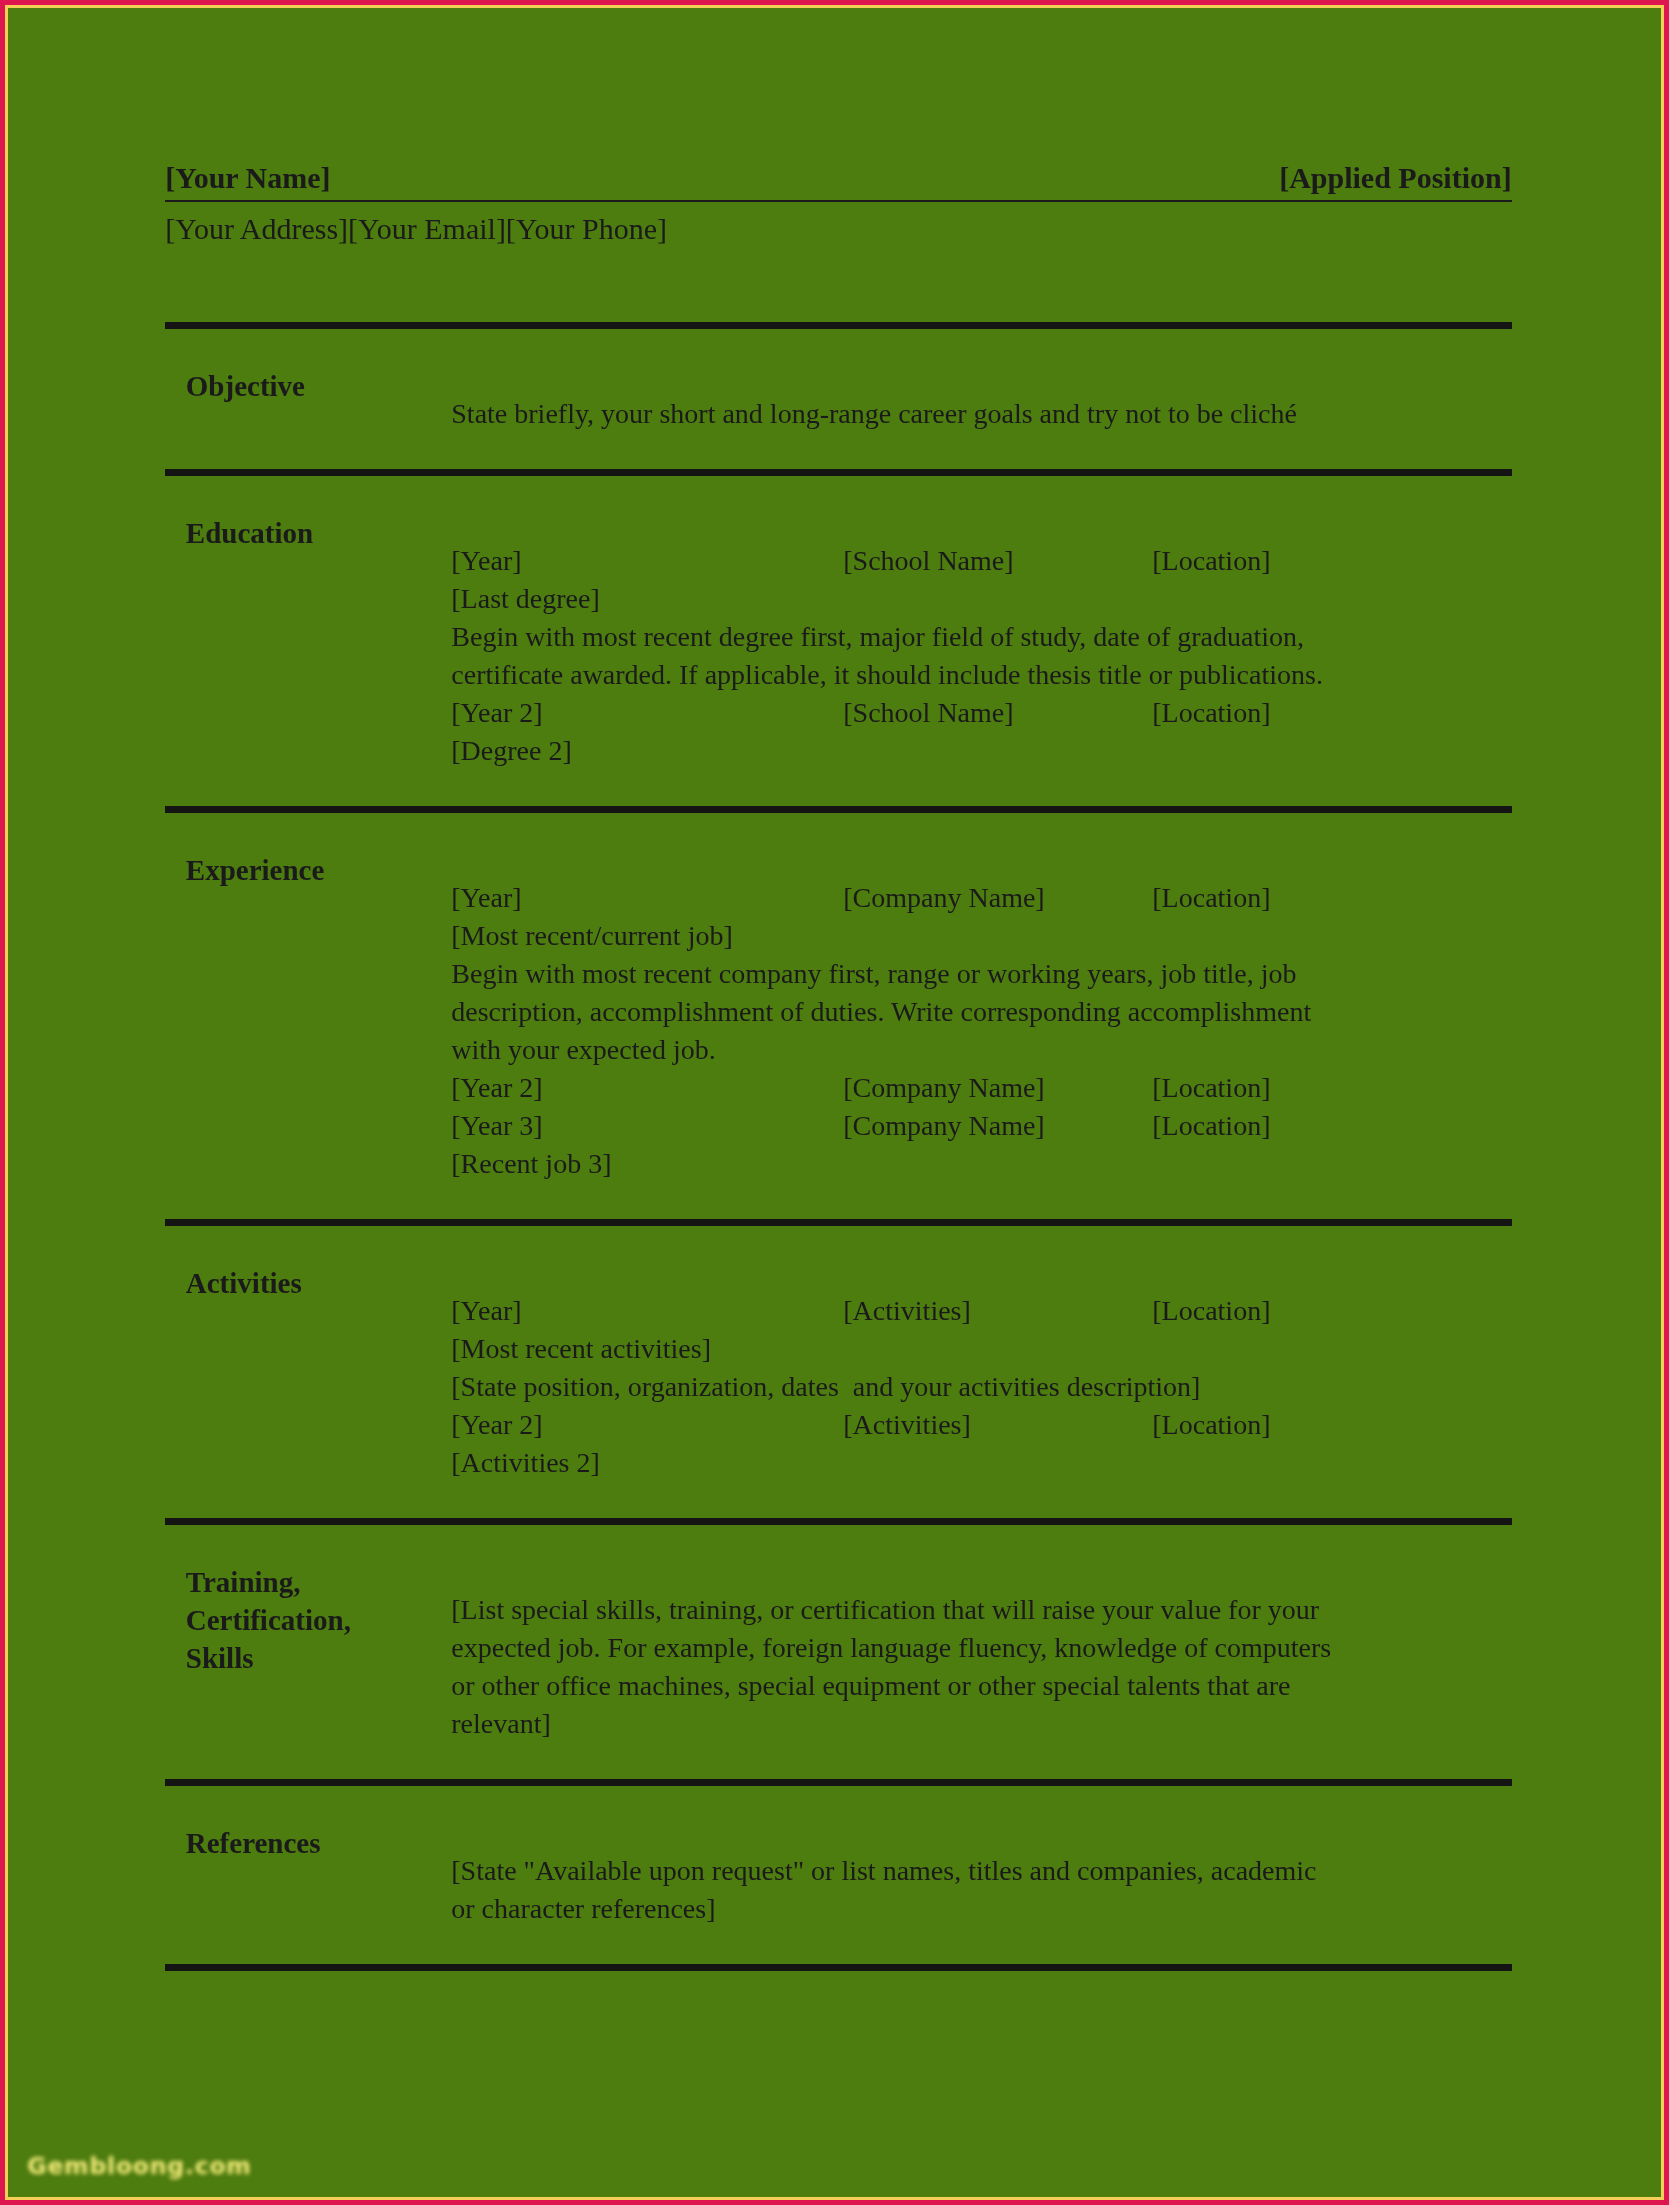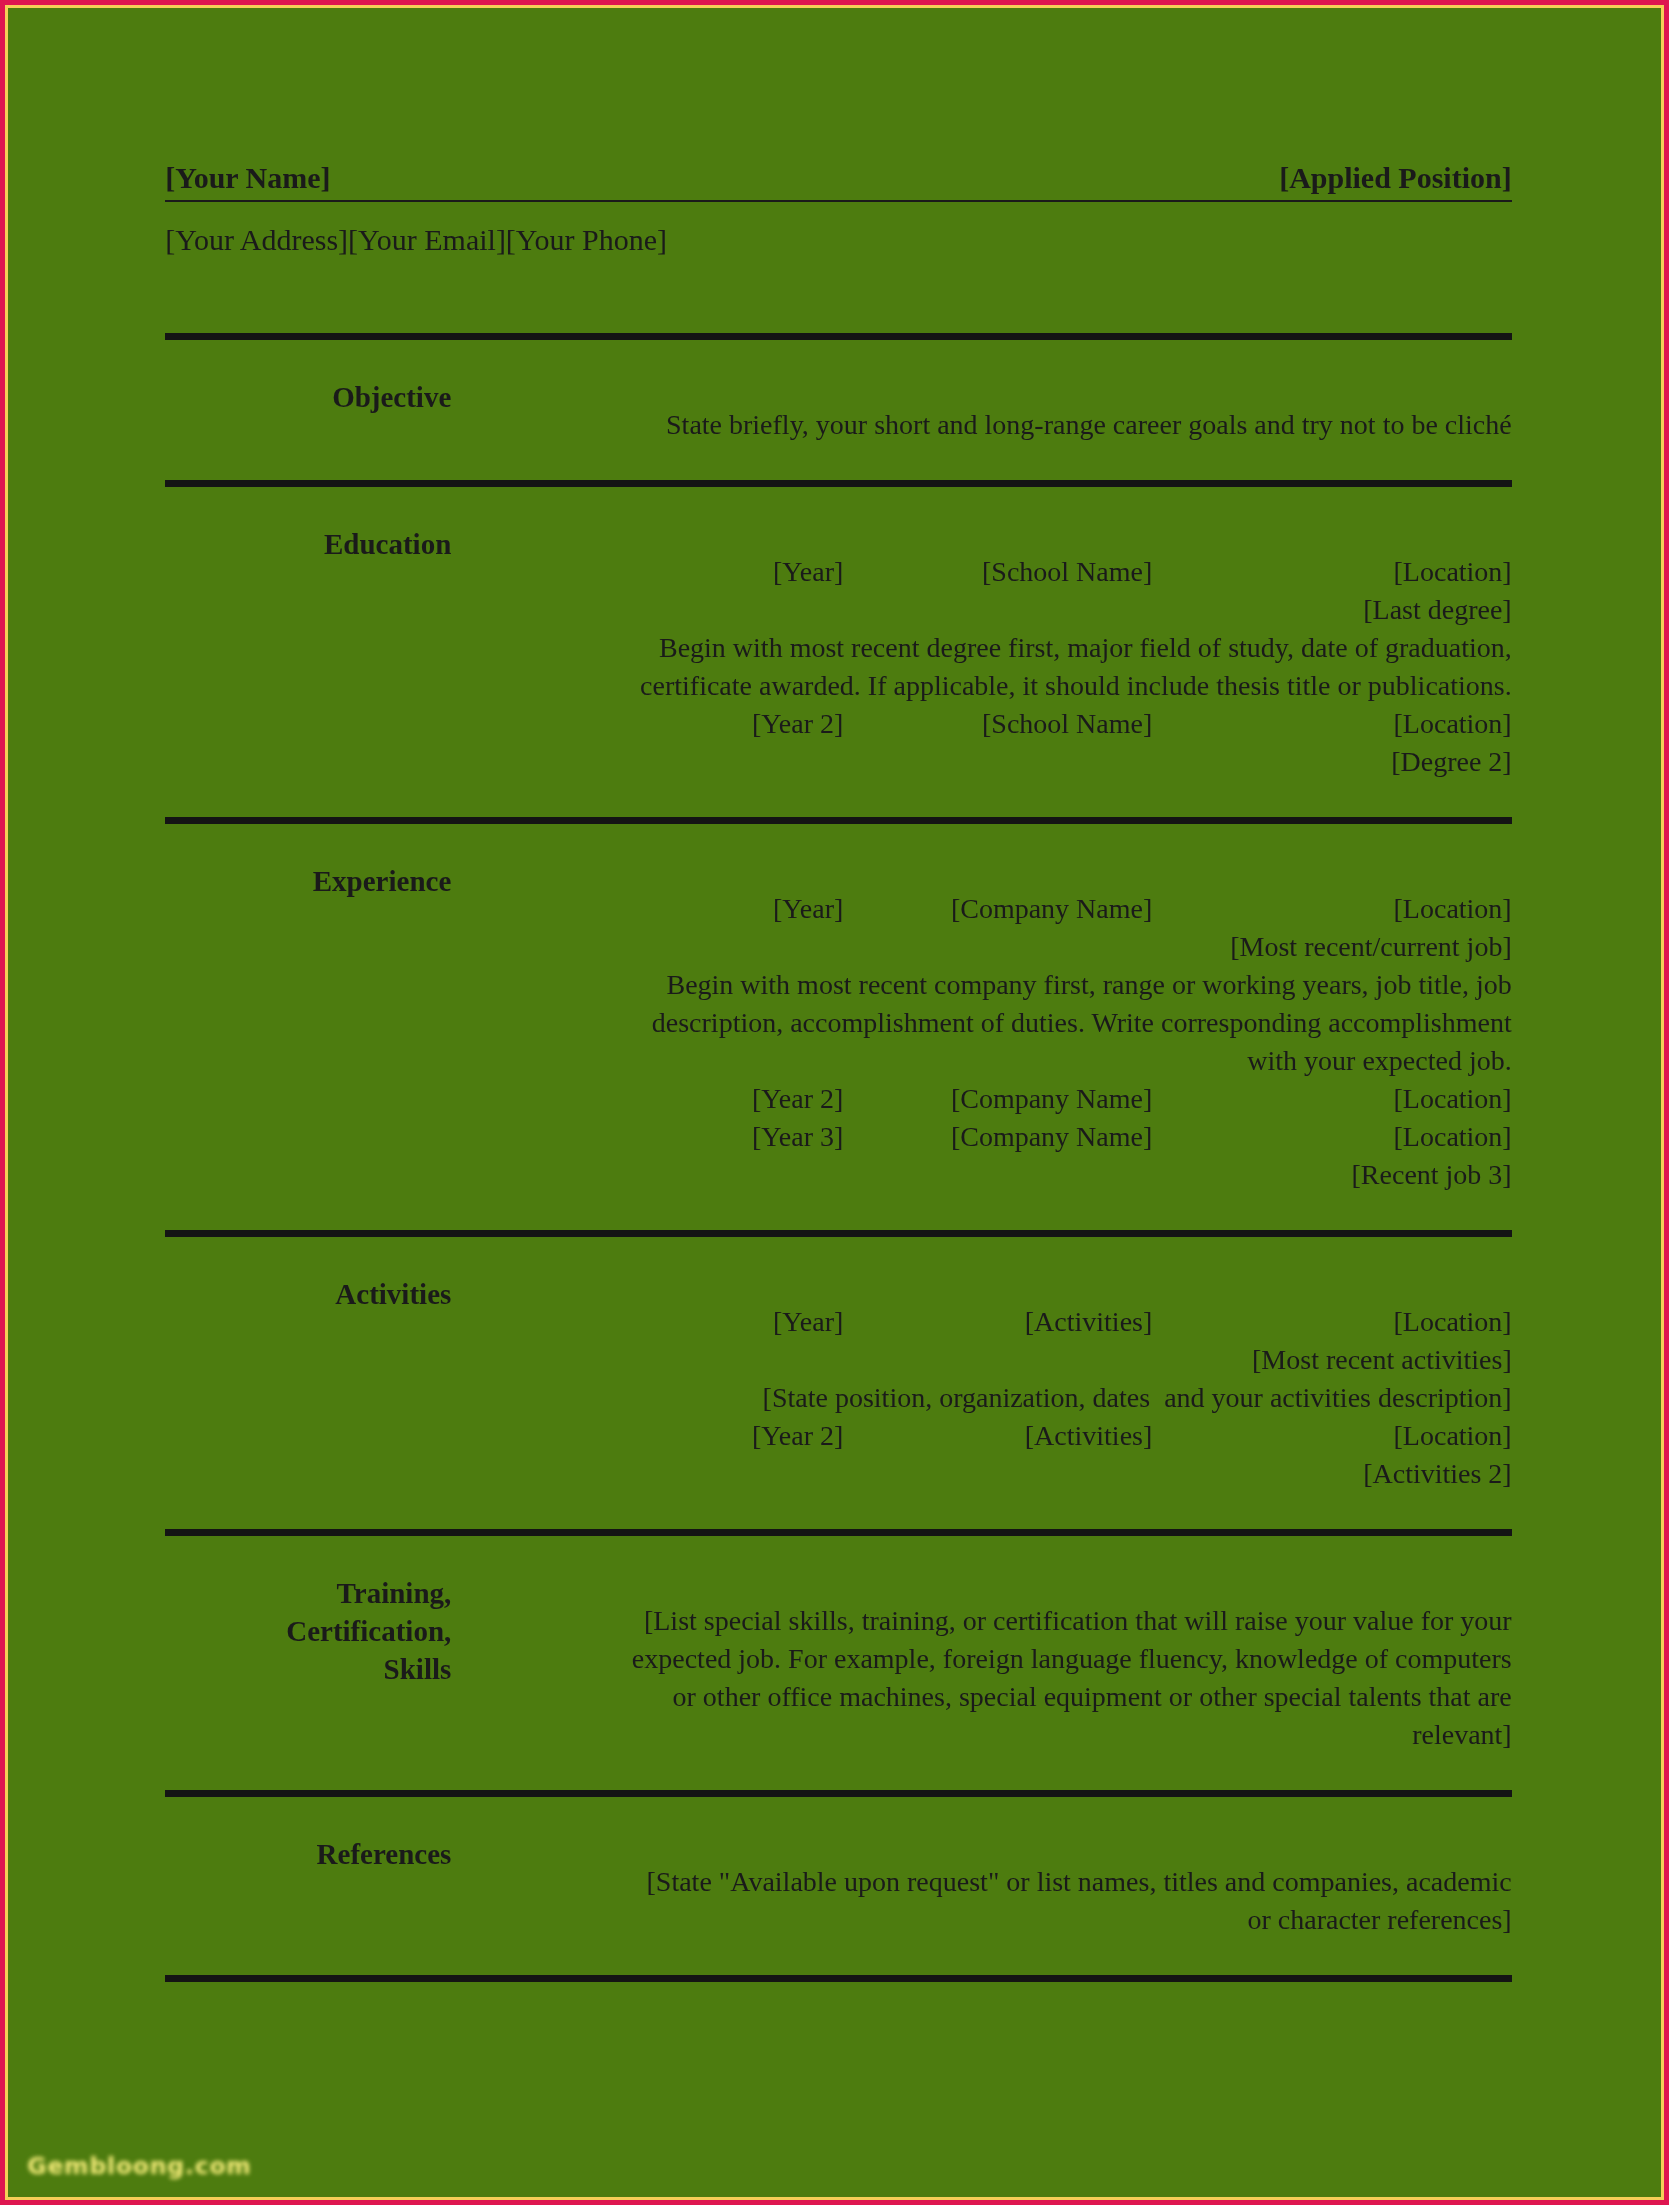--- a/index.html
+++ b/index.html
@@ -13,22 +13,22 @@
     width:100%; height:100%; box-sizing:border-box;
     border:3px solid #f6cf58; background:#4d7c0f;
     position:relative; overflow:hidden;
   }
   .content { margin-left:157px; margin-right:149px; padding-top:151px; }
   .header-row {
     display:flex; justify-content:space-between; align-items:baseline;
     font-size:30px; font-weight:bold; line-height:38px;
   }
   .header-line { border-top:2.3px solid #1a1a1a; margin-top:3px; }
-  .contact { font-size:30px; line-height:38px; margin-top:19px; white-space:pre; }
-  .sections { margin-top:74px;text-align:right; }
+  .contact { font-size:30px; line-height:38px; margin-top:8px; white-space:pre; }
+  .sections { margin-top:74px; }
   .section {
     border-top:7.6px solid #141414;
     padding:38px 0 36px 0;
     display:flex;
     font-size:28px; line-height:38px;
   }
   .sec-label {
     flex:0 0 286px; box-sizing:border-box; padding-left:20.5px;
     font-weight:bold; font-size:29px; white-space:pre;
   }

